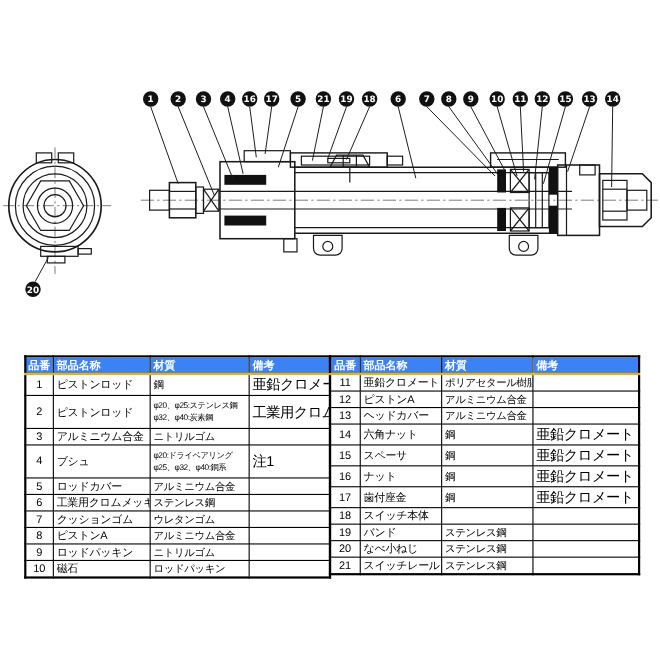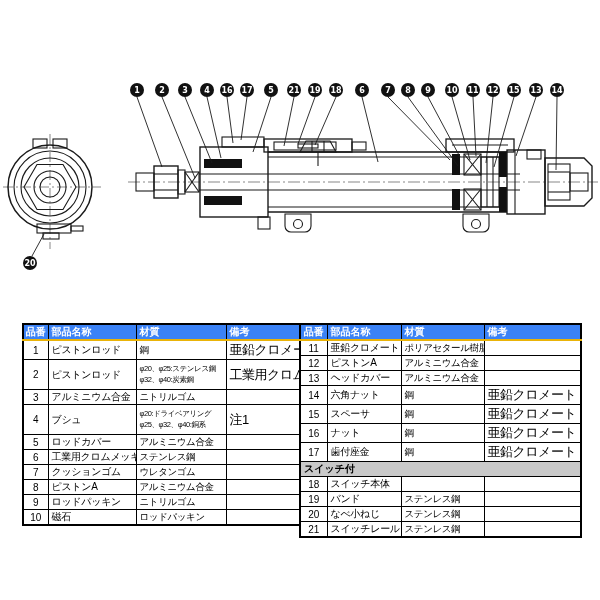--- a/index.html
+++ b/index.html
@@ -384,23 +384,20 @@
       <td class="c-mat">鋼</td>
       <td class="c-note">亜鉛クロメート</td>
     </tr>
     <tr>
       <td class="c-no">17</td>
       <td class="c-name">歯付座金</td>
       <td class="c-mat">鋼</td>
       <td class="c-note">亜鉛クロメート</td>
     </tr>
     <tr>
-      <td class="sw" colspan="4">スイッチ付</td>
-    </tr>
-    <tr>
       <td class="c-no">18</td>
       <td class="c-name">スイッチ本体</td>
       <td class="c-mat"></td>
       <td class="c-note"></td>
     </tr>
     <tr>
       <td class="c-no">19</td>
       <td class="c-name">バンド</td>
       <td class="c-mat">ステンレス鋼</td>
       <td class="c-note"></td>

